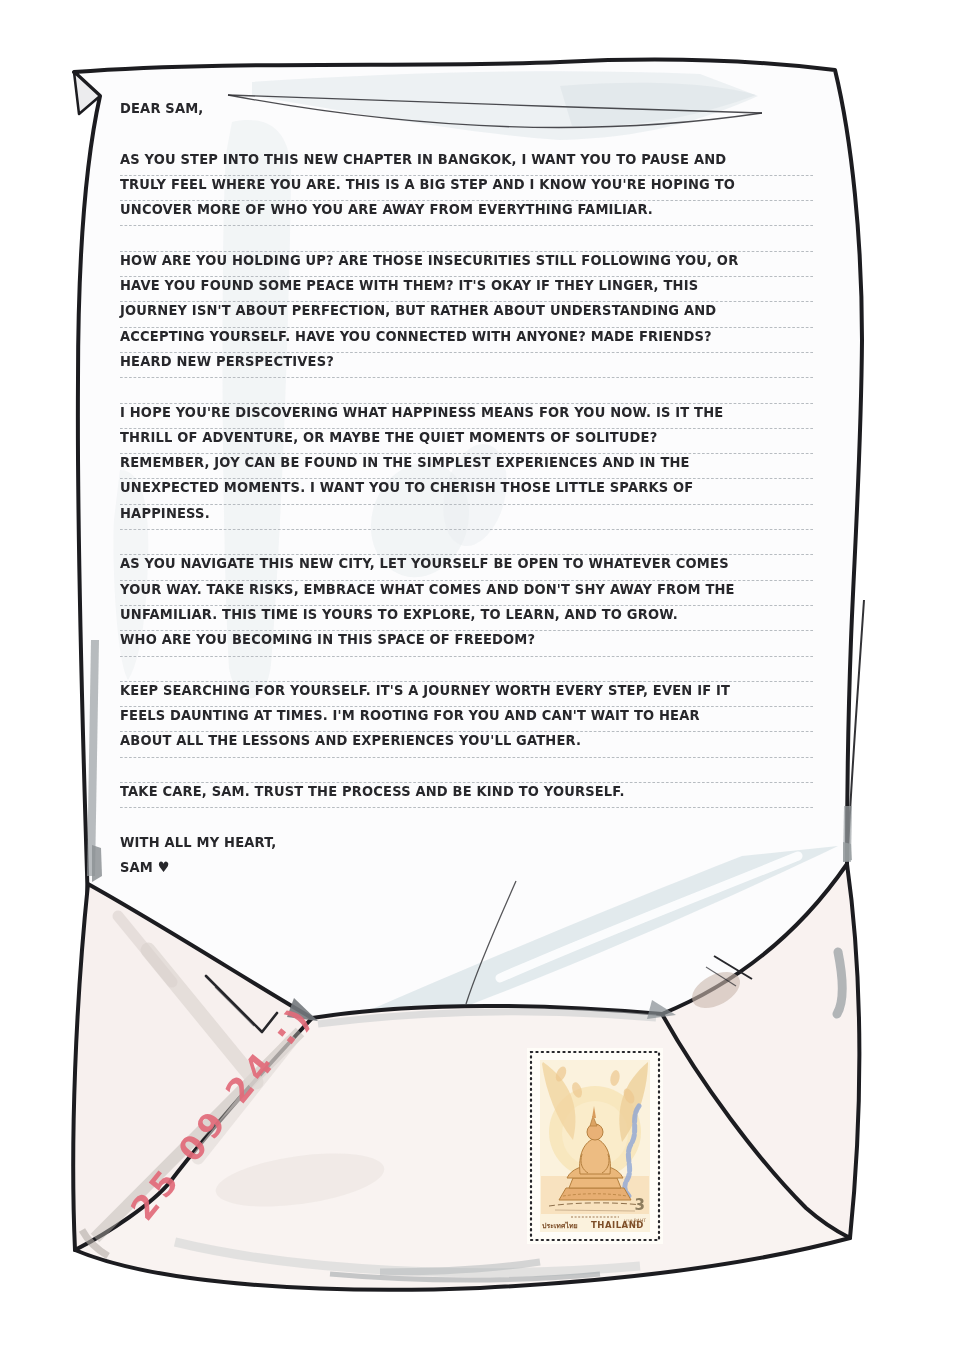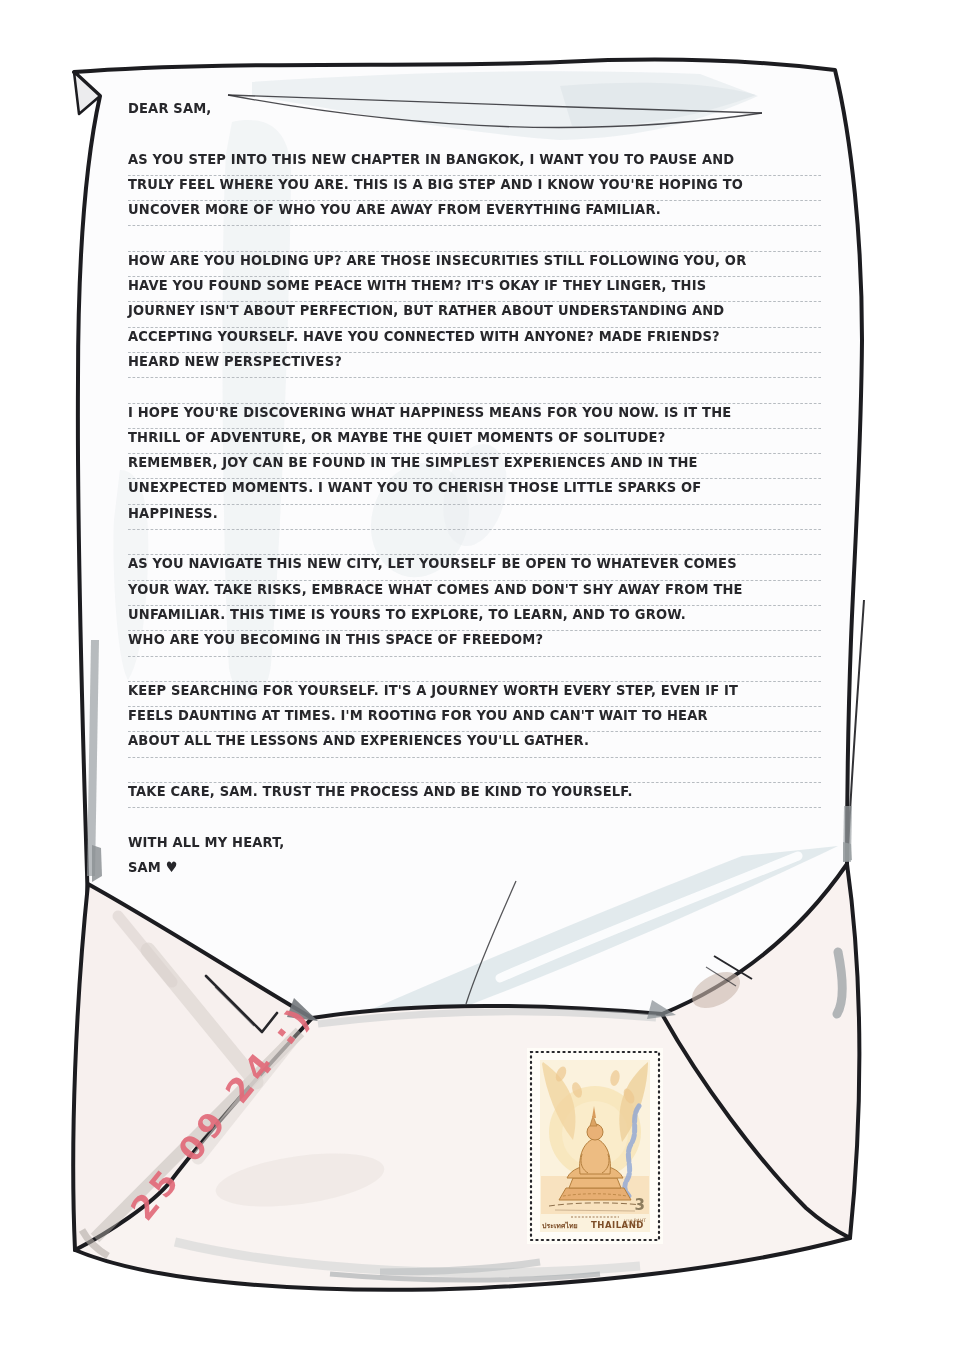--- a/index.html
+++ b/index.html
@@ -1,19 +1,19 @@
 <!DOCTYPE html>
 <html><head>
 <meta charset="utf-8">
 <style>
   html,body{margin:0;padding:0;background:#ffffff;}
   .scene{position:relative;width:953px;height:1350px;background:#ffffff;overflow:hidden;
          font-family:"DejaVu Sans",sans-serif;}
   .art{position:absolute;left:0;top:0;width:953px;height:1350px;}
-  .letter{position:absolute;left:128px;top:100px;width:770px;z-index:5;}
+  .letter{position:absolute;left:120px;top:100px;width:770px;z-index:5;}
   .line{box-sizing:border-box;height:25.3px;line-height:25.3px;
         font:700 14.5px "DejaVu Sans",sans-serif;color:#27272b;letter-spacing:0.2px;
         white-space:nowrap;transform:scaleX(0.9);transform-origin:0 0;}
   .line.ruled{border-bottom:1.5px dashed #b3b8be;}
   .postmark{position:absolute;left:138px;top:1196px;z-index:8;
         font:700 33px "DejaVu Sans",sans-serif;color:#e26b7a;letter-spacing:6px;
         transform:rotate(-51deg);transform-origin:0 50%;opacity:0.92;white-space:nowrap;}
 </style>
 </head>
 <body>

